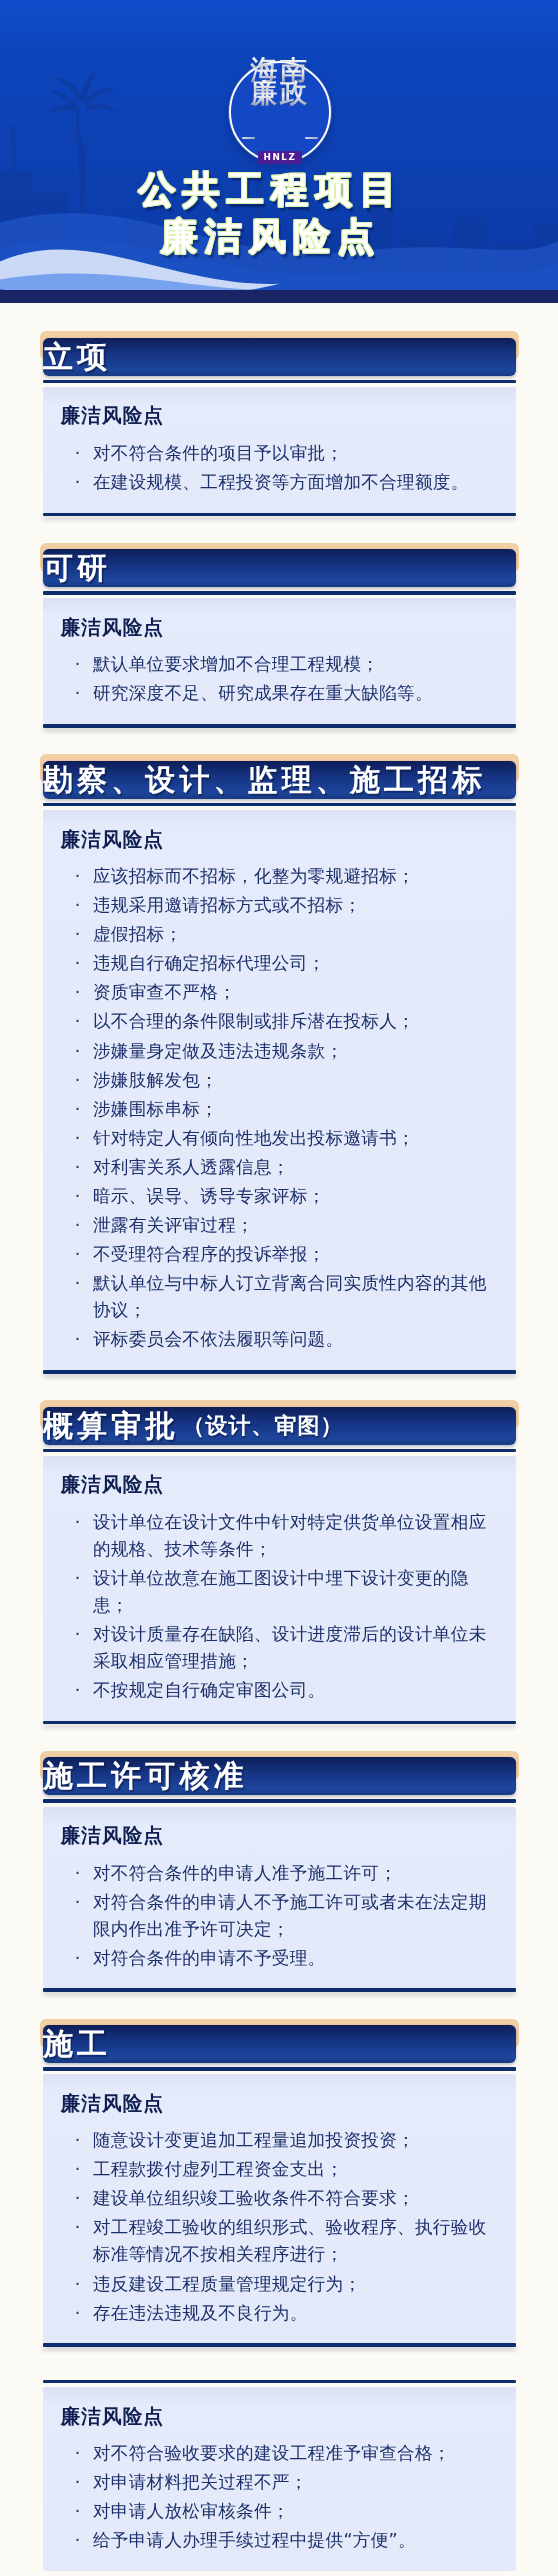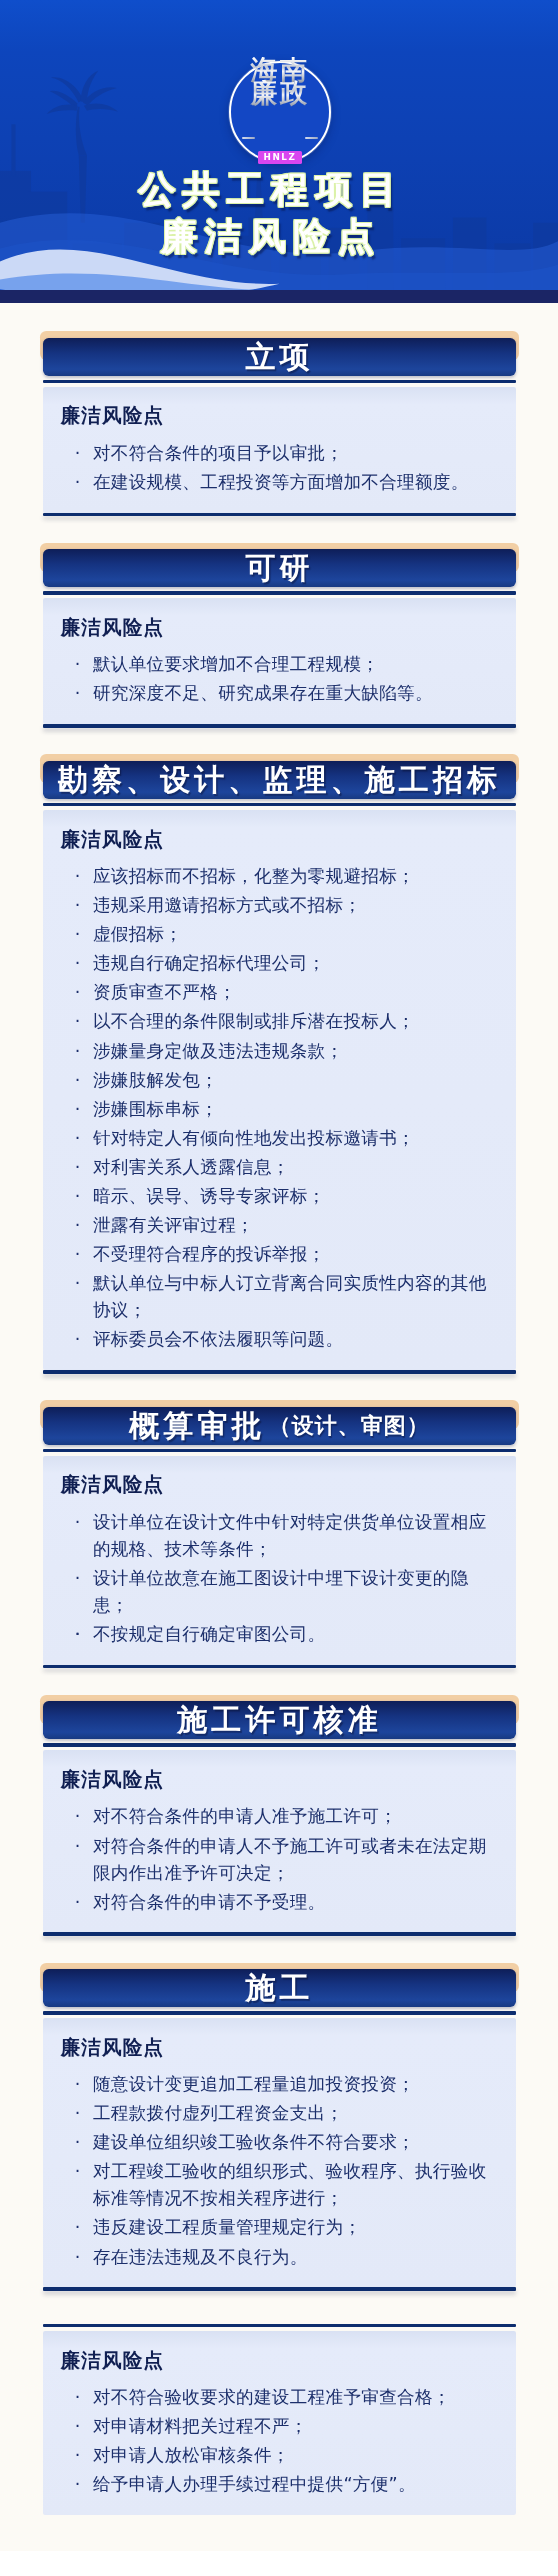--- a/index.html
+++ b/index.html
@@ -23,21 +23,21 @@
   .logo-cn{
     font-family:"DejaVu Serif","Liberation Serif",serif;font-weight:bold;
     font-size:27px;line-height:.98;letter-spacing:2.6px;text-align:center;
     background:linear-gradient(180deg,#ffffff 0%,#c3c9d4 40%,#f2f4f8 55%,#8e96a6 100%);
     -webkit-background-clip:text;background-clip:text;color:transparent;
     margin-top:-3.1px;
   }
   .logo-abbr-row{display:flex;align-items:center;gap:3.6px;margin-top:5.2px;}
   .logo-dash{width:12.4px;height:1.6px;background:linear-gradient(90deg,#e8ecf4,#aab2c2);border-radius:1px;opacity:.9;}
   .logo-abbr{
-    background:#d946ef;color:#ffffff;font-weight:bold;font-size:8.8px;
+    background:#4c1d95;color:#ffffff;font-weight:bold;font-size:8.8px;
     letter-spacing:1.6px;padding:1.6px 5.2px;border-radius:1.6px;line-height:1.1;margin-top:39px;
   }
   .hero-title{
     position:absolute;left:0;right:16px;top:167px;text-align:center;color:#ffffff;
     font-weight:900;font-size:37px;line-height:1.26;letter-spacing:7.2px;
     text-shadow:
       -1px -1px 0 #dcf2aa, 1px -1px 0 #dcf2aa,-1px 1px 0 #dcf2aa, 1px 1px 0 #dcf2aa,
        0 -1px 0 #dcf2aa, 0 1px 0 #dcf2aa,-1px 0 0 #dcf2aa, 1px 0 0 #dcf2aa,
        2.6px 3.6px 1.6px rgba(6,18,66,.5);
   }
@@ -47,21 +47,21 @@
   .section{width:473px;margin:0 auto 33px auto;position:relative;}
   .section:last-child{margin-bottom:0;}
   .sec-head{position:relative;margin-top:6.2px;}
   .sec-ribbon{
     position:absolute;left:-2.6px;right:-2.6px;top:-6.2px;height:29px;
     background:#f2cfa5;border-radius:6.2px;
   }
   .sec-bar{
     position:relative;height:38px;border-radius:5.7px;
     background:linear-gradient(180deg,#0e1e58 0%,#153381 40%,#1d459c 82%,#183a82 100%);
-    display:flex;align-items:center;justify-content:center;
+    display:flex;align-items:center;
     box-shadow:0 1.6px 3.1px rgba(10,25,80,.25);
   }
   .sec-title{
     color:#ffffff;font-weight:900;font-size:30px;letter-spacing:4.1px;line-height:1;
     text-shadow:1.6px 2.1px 1px rgba(8,16,50,.45);white-space:nowrap;
   }
   .sec-subtitle{
     color:#ffffff;font-weight:bold;font-size:22px;letter-spacing:1px;
     text-shadow:1px 1.6px 1px rgba(8,16,50,.45);margin-left:3.1px;
   }
@@ -228,21 +228,21 @@
         <span class="sec-title">概算审批</span>
         <span class="sec-subtitle">（设计、审图）</span>
       </div>
     </div>
     <div class="sec-line"></div>
     <div class="sec-card">
       <h3 class="risk-label">廉洁风险点</h3>
       <ul class="risks">
           <li><span class="dot">·</span><span>设计单位在设计文件中针对特定供货单位设置相应的规格、技术等条件；</span></li>
           <li><span class="dot">·</span><span>设计单位故意在施工图设计中埋下设计变更的隐患；</span></li>
-          <li><span class="dot">·</span></li>
+          <li><span class="dot">·</span><span>对设计质量存在缺陷、设计进度滞后的设计单位未采取相应管理措施；</span></li>
           <li><span class="dot">·</span><span>不按规定自行确定审图公司。</span></li>
         </ul>
     </div>
     <div class="sec-line bottom"></div>
   </div>
 
   <div class="section">
     <div class="sec-head">
       <div class="sec-ribbon"></div>
       <div class="sec-bar">

